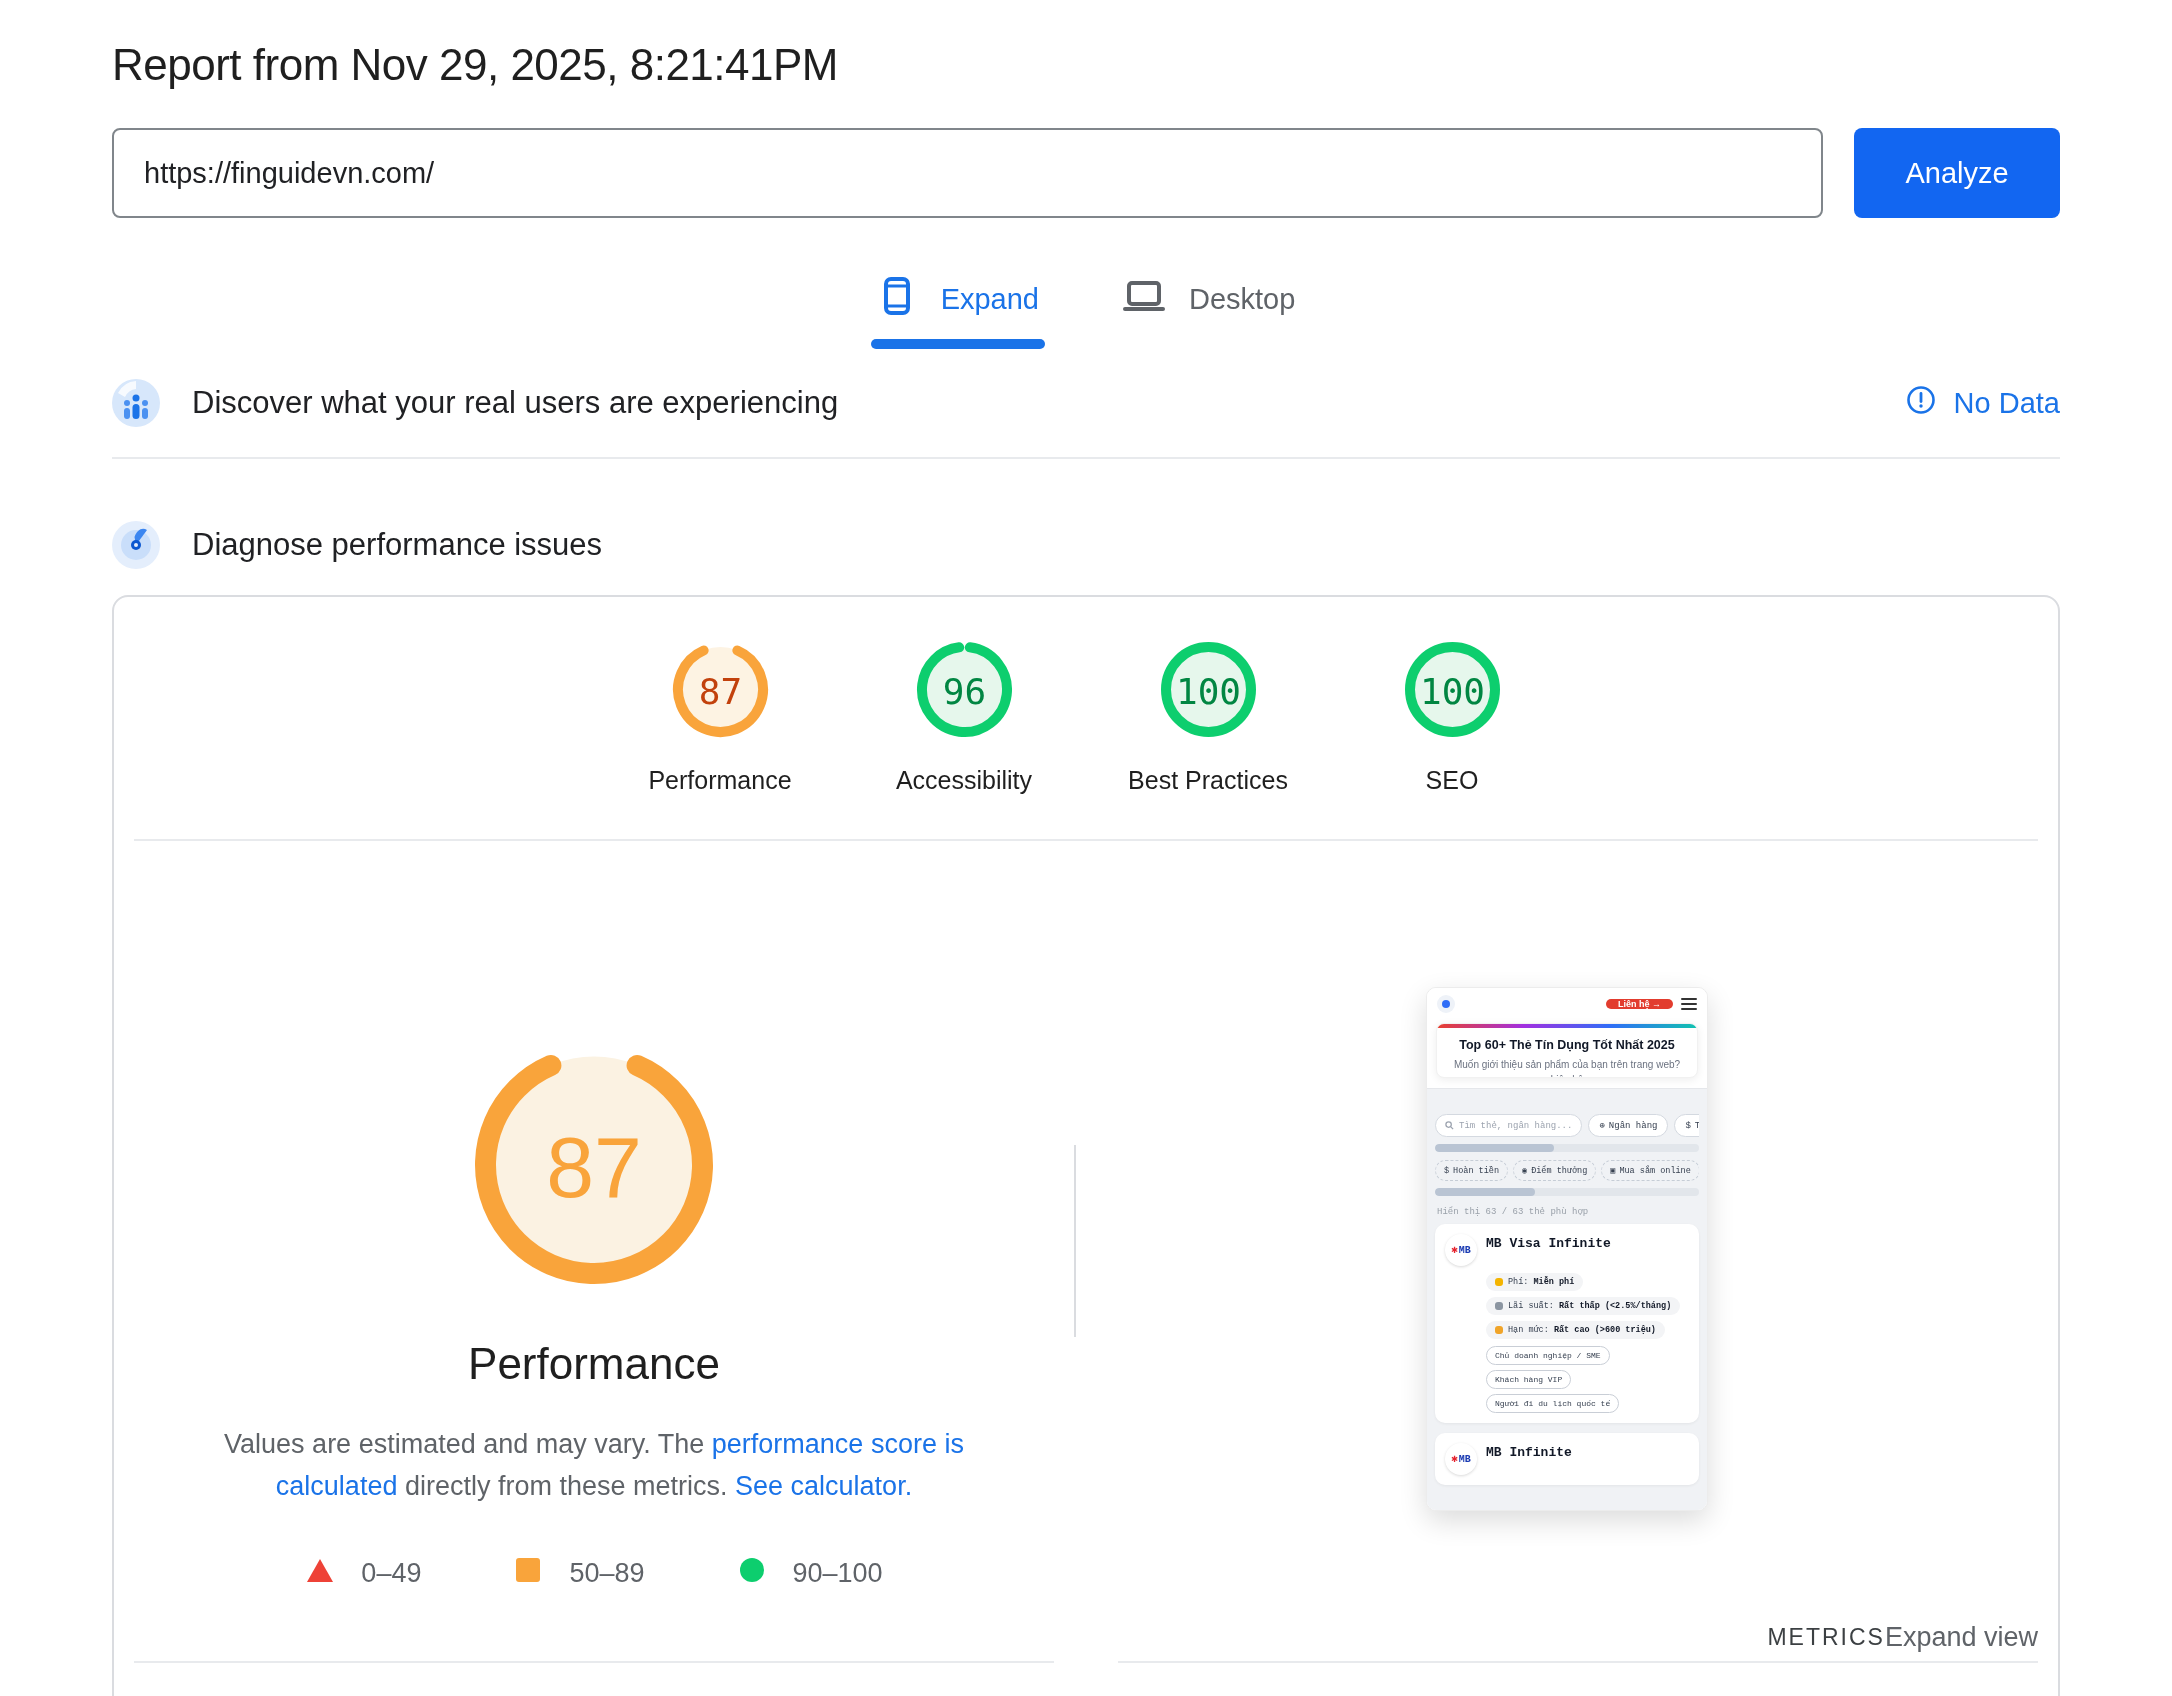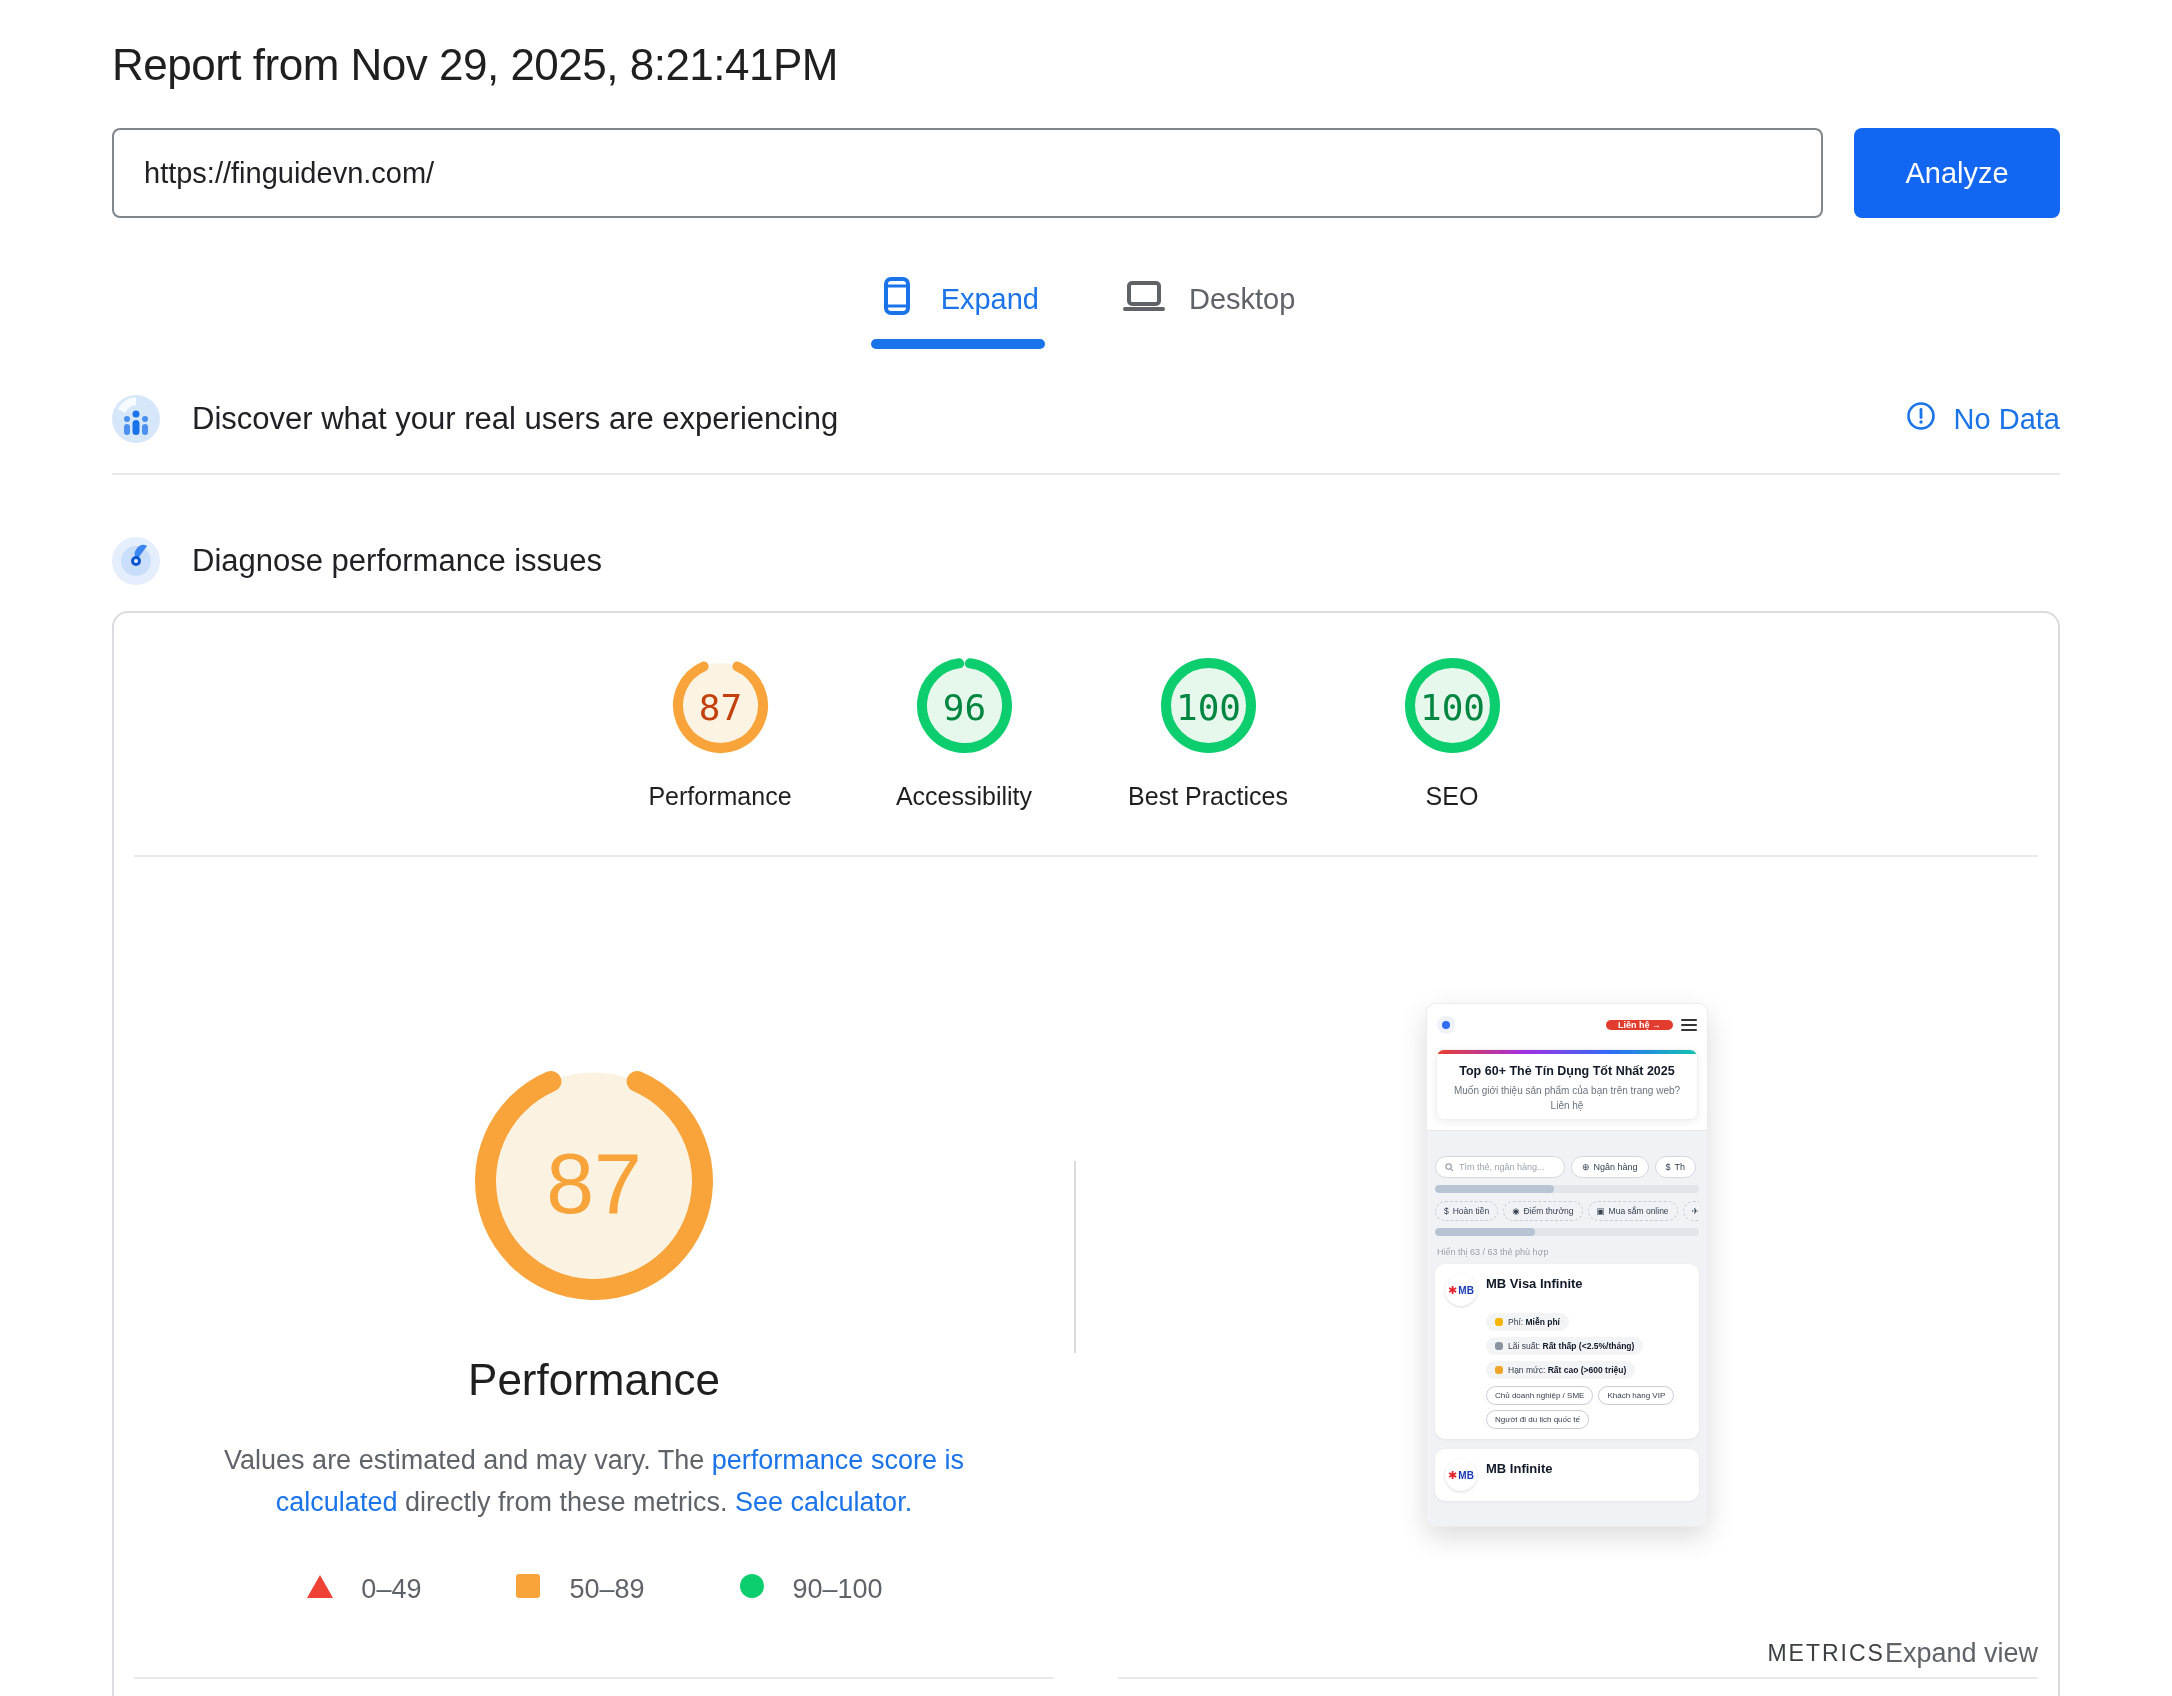--- a/index.html
+++ b/index.html
@@ -16,21 +16,21 @@
     font-size:29px; font-weight:500; font-family:"Liberation Sans",sans-serif; cursor:pointer; }
 
   .tabs { margin-top:58px; display:flex; justify-content:center; gap:72px; }
   .tab { display:flex; align-items:center; gap:24px; font-size:29px; font-weight:500;
     padding:0 6px 26px; position:relative; cursor:pointer; }
   .tab.active { color:#1a73e8; }
   .tab.inactive { color:#5f6368; }
   .tab.active::after { content:""; position:absolute; left:0; right:0; bottom:0; height:10px;
     background:#1a73e8; border-radius:6px; }
 
-  .section-row { display:flex; align-items:center; margin-top:46px; }
+  .section-row { display:flex; align-items:center; margin-top:30px; }
   .section-row.lab { margin-top:62px;justify-content:space-between; }
   .section-icon { width:48px; height:48px; flex:0 0 48px; }
   .section-title { margin-left:32px; font-size:31px; font-weight:500; color:#202124; flex:1; }
   .status { display:flex; align-items:center; gap:18px; color:#1a73e8; font-size:29px; cursor:pointer; }
   .divider-full { margin-top:30px; border-top:2px solid #e8eaed; }
 
   .card { margin-top:26px; border:2px solid #dadce0; border-radius:16px; min-height:1210px; padding-top:44px; }
 
   .gauges-row { display:flex; justify-content:center; gap:74px; }
   .gauge-item { width:170px; display:flex; flex-direction:column; align-items:center; cursor:pointer; }
@@ -64,21 +64,21 @@
   .t-cta { background:#e23c2e; color:#fff; font-size:9px; font-weight:700; padding:0 12px; border-radius:999px; white-space:nowrap; }
   .t-burger { width:16px; display:flex; flex-direction:column; gap:3px; }
   .t-burger i { display:block; height:2px; background:#333; border-radius:1px; }
   .t-hero { margin:2px 9px 10px; border:1px solid #f1f1f1; border-radius:8px; overflow:hidden;
     box-shadow:0 2px 8px rgba(0,0,0,.07); text-align:center; background:#fff; }
   .t-hero-grad { height:4px; background:linear-gradient(90deg,#e8402f,#a22fe0,#2f6df7,#12c2b0); }
   .t-hero-inner { padding:10px 14px 12px; }
   .t-hero-title { font-size:12.5px; font-weight:700; color:#111827; }
   .t-hero-body { margin-top:5px; font-size:10px; color:#6b7280; line-height:1.5; }
   .t-hr { height:1px; background:#e5e7eb; }
-  .t-body { flex:1; background:#f0f2f5; padding:25px 8px; }
+  .t-body { flex:1; background:#f0f2f5; padding:25px 8px;font-family:Liberation Mono, monospace; }
   .t-search-row { display:flex; gap:6px; overflow:hidden; }
   .t-search { flex:0 0 130px; display:flex; align-items:center; gap:5px; background:#fff;
     border:1px solid #d4d9e0; border-radius:999px; padding:5px 9px; font-size:9px; color:#9ca3af; white-space:nowrap; }
   .t-pill { display:flex; align-items:center; gap:4px; background:#fff; border:1px solid #d4d9e0;
     border-radius:999px; padding:5px 10px; font-size:9px; color:#374151; white-space:nowrap; }
   .t-skel { margin-top:7px; height:8px; border-radius:4px; background:#e2e6eb; overflow:hidden; }
   .t-skel i { display:block; height:100%; border-radius:4px; background:#b9c4d3; }
   .t-chips { margin-top:8px; display:flex; gap:5px; overflow:hidden; }
   .t-chip { display:flex; align-items:center; gap:4px; border:1.5px dashed #c6cdd6; border-radius:999px;
     padding:4px 8px; font-size:8.5px; color:#374151; white-space:nowrap; background:transparent; }

